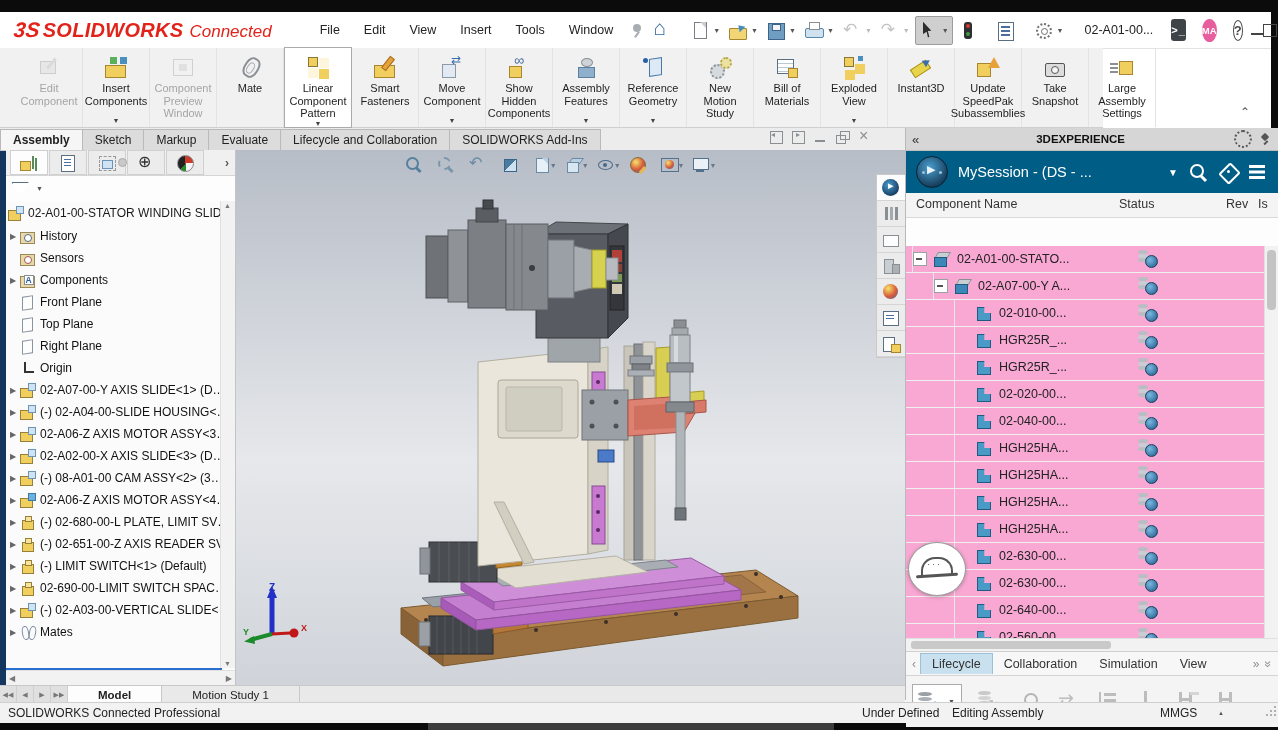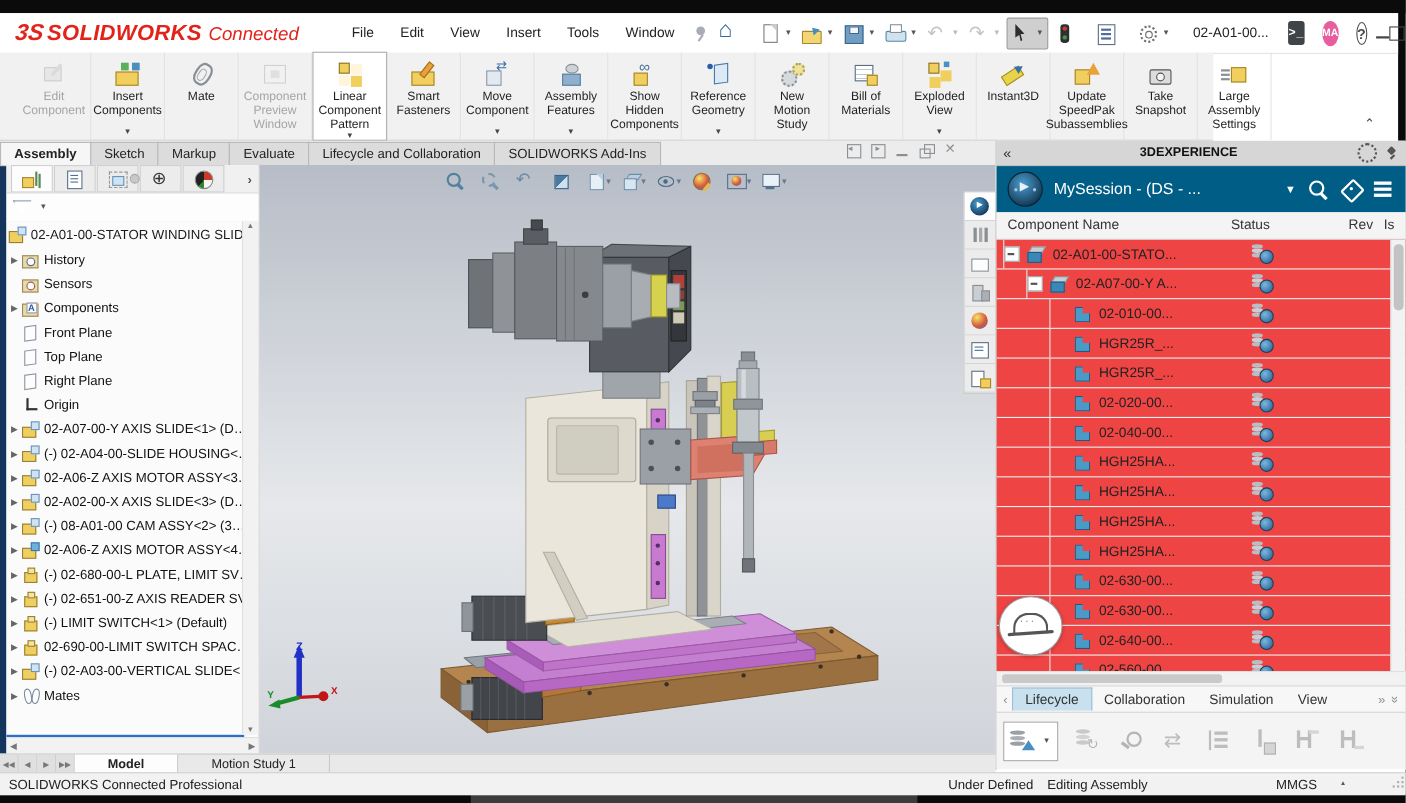--- a/index.html
+++ b/index.html
@@ -230,21 +230,21 @@
   #tp-blue .vchev{color:#fff;font-size:10px;}
   .wicon{width:20px;height:20px;position:relative;flex:none;}
   .wicon::before,.wicon::after{content:"";position:absolute;}
   .w-search::before{left:2px;top:2px;width:10px;height:10px;border:2.2px solid #fff;border-radius:50%;}
   .w-search::after{left:14px;top:13px;width:3px;height:7px;background:#fff;transform:rotate(-45deg);}
   .w-tag::before{left:3px;top:4px;width:13px;height:11px;border:2px solid #fff;transform:rotate(-45deg);border-radius:2px;}
   .w-tag::after{left:9px;top:8px;width:3px;height:3px;border-radius:50%;background:#fff;}
   .w-menu::before{left:1px;top:3px;width:16px;height:2.6px;background:#fff;box-shadow:0 5.5px 0 #fff,0 11px 0 #fff;}
   #tp-cols{height:24px;background:#f4f4f4;border-bottom:1px solid #d9d9d9;position:relative;font-size:12.5px;color:#333;}
   #tp-cols span{position:absolute;top:4px;}
-  #tp-rows{position:relative;height:392px;overflow:hidden;background:#ef4444;}
+  #tp-rows{position:relative;height:392px;overflow:hidden;background:#f9a8d4;margin-top:28px;}
   .tprow{height:26px;display:flex;align-items:center;border-bottom:1px solid #f0f0f0;position:relative;font-size:12.5px;color:#222;}
   .tprow .ind{flex:none;height:100%;border-right:1px solid #e8e8e8;}
   .expbox{width:12px;height:12px;border:1px solid #9aa0a6;background:#fff;flex:none;position:relative;margin-right:6px;}
   .expbox::before{content:"";position:absolute;left:2px;top:5px;width:6px;height:1.5px;background:#555;}
   .tpico{width:17px;height:16px;position:relative;flex:none;margin-right:7px;}
   .tpico::before,.tpico::after{content:"";position:absolute;}
   .tp-asm::before{left:3px;top:1px;width:11px;height:5px;background:#c9ced3;border:1px solid #8a9095;transform:skewX(-30deg);}
   .tp-asm::after{left:1px;top:6px;width:11px;height:8px;background:#3a87b8;border:1px solid #1f5a80;}
   .tp-part::before{left:2px;top:2px;width:12px;height:12px;background:#4a9ac8;border:1px solid #1f5a80;clip-path:polygon(0 0,52% 0,52% 42%,100% 42%,100% 100%,0 100%);}
   .statusdb{position:absolute;left:232px;top:4px;width:20px;height:18px;}
@@ -400,60 +400,60 @@
         <span class="rlabel">Edit Component</span>
         <span class="rcaret" style="visibility: hidden;">▼</span>
       </div>
 
       <div class="rbtn">
         <span class="ri ri-insert"></span>
         <span class="rlabel">Insert Components</span>
         <span class="rcaret">▼</span>
       </div>
 
-      <div class="rbtn">
-        <span class="ri ri-mate"></span>
-        <span class="rlabel">Mate</span>
-        <span class="rcaret" style="visibility: hidden;">▼</span>
-      </div>
-
       <div class="rbtn disabled">
         <span class="ri ri-preview"></span>
         <span class="rlabel">Component Preview Window</span>
         <span class="rcaret" style="visibility: hidden;">▼</span>
       </div>
 
+      <div class="rbtn">
+        <span class="ri ri-mate"></span>
+        <span class="rlabel">Mate</span>
+        <span class="rcaret" style="visibility: hidden;">▼</span>
+      </div>
+
       <div class="rbtn framed">
         <span class="ri ri-linpattern"></span>
         <span class="rlabel">Linear Component Pattern</span>
         <span class="rcaret">▼</span>
       </div>
 
       <div class="rbtn">
         <span class="ri ri-fasteners"></span>
         <span class="rlabel">Smart Fasteners</span>
         <span class="rcaret" style="visibility: hidden;">▼</span>
       </div>
 
       <div class="rbtn">
         <span class="ri ri-move"></span>
         <span class="rlabel">Move Component</span>
         <span class="rcaret">▼</span>
       </div>
 
       <div class="rbtn">
+        <span class="ri ri-showhidden"></span>
+        <span class="rlabel">Show Hidden Components</span>
+        <span class="rcaret" style="visibility: hidden;">▼</span>
+      </div>
+
+      <div class="rbtn">
         <span class="ri ri-asmfeat"></span>
         <span class="rlabel">Assembly Features</span>
         <span class="rcaret">▼</span>
-      </div>
-
-      <div class="rbtn">
-        <span class="ri ri-showhidden"></span>
-        <span class="rlabel">Show Hidden Components</span>
-        <span class="rcaret" style="visibility: hidden;">▼</span>
       </div>
 
       <div class="rbtn">
         <span class="ri ri-refgeom"></span>
         <span class="rlabel">Reference Geometry</span>
         <span class="rcaret">▼</span>
       </div>
 
       <div class="rbtn">
         <span class="ri ri-motion"></span>

